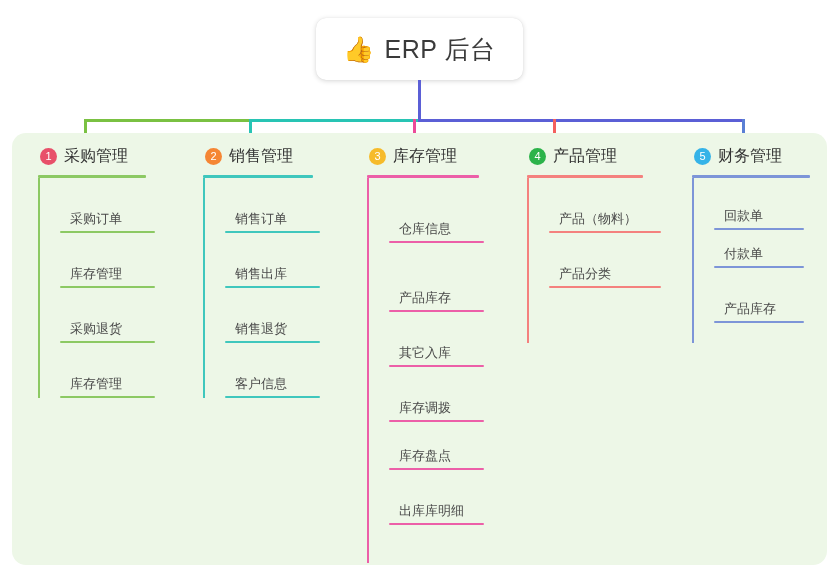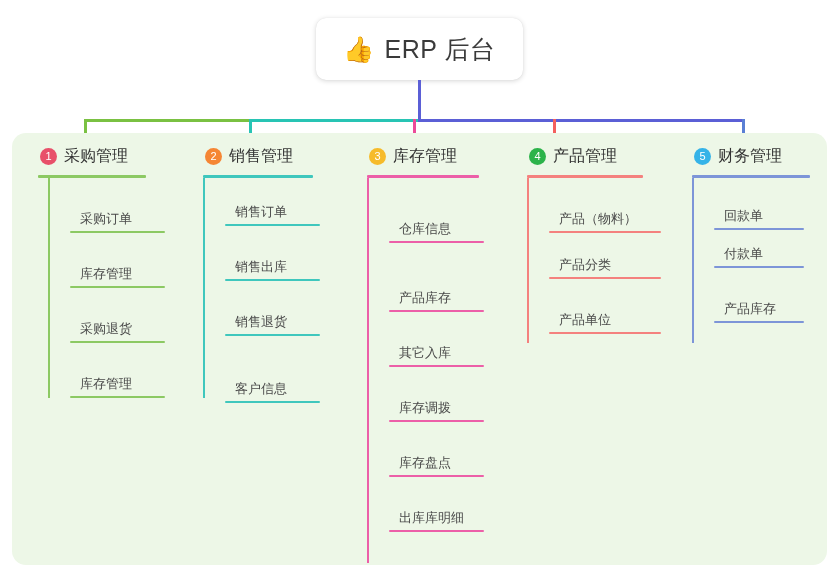--- a/index.html
+++ b/index.html
@@ -155,21 +155,21 @@
 
   <div class="panel"></div>
 
   <div id="columns">
       <div class="column" style="left: 38px;">
         <div class="col-head">
           <span class="badge" style="background: rgb(232, 80, 106);">1</span>
           <span class="col-title">采购管理</span>
         </div>
         <div class="head-rule" style="width: 108px; background: rgb(140, 201, 99);"></div>
-        <div class="sub-list" style=" margin-left: 10px;">
+        <div class="sub-list" style="">
           <div class="spine" style="background: rgb(140, 201, 99); height: 220px;"></div>
           <div class="sub-item" style="height: 55px;">
             <span class="sub-label">采购订单</span>
             <div class="sub-rule" style="width: 95px; background: rgb(140, 201, 99);"></div>
           </div>
           <div class="sub-item" style="height: 55px;">
             <span class="sub-label">库存管理</span>
             <div class="sub-rule" style="width: 95px; background: rgb(140, 201, 99);"></div>
           </div>
           <div class="sub-item" style="height: 55px;">
@@ -183,33 +183,33 @@
         </div>
       </div>
       <div class="column" style="left: 203px;">
         <div class="col-head">
           <span class="badge" style="background: rgb(245, 134, 52);">2</span>
           <span class="col-title">销售管理</span>
         </div>
         <div class="head-rule" style="width: 110px; background: rgb(63, 199, 189);"></div>
         <div class="sub-list" style="padding-left: 22px;">
           <div class="spine" style="background: rgb(63, 199, 189); height: 220px;"></div>
-          <div class="sub-item" style="height: 48px;">
+          <div class="sub-item" style="height: 55px;">
             <span class="sub-label">销售订单</span>
             <div class="sub-rule" style="width: 95px; background: rgb(63, 199, 189);"></div>
           </div>
           <div class="sub-item" style="height: 55px;">
             <span class="sub-label">销售出库</span>
             <div class="sub-rule" style="width: 95px; background: rgb(63, 199, 189);"></div>
           </div>
           <div class="sub-item" style="height: 55px;">
             <span class="sub-label">销售退货</span>
             <div class="sub-rule" style="width: 95px; background: rgb(63, 199, 189);"></div>
           </div>
-          <div class="sub-item" style="height: 67px;">
+          <div class="sub-item" style="height: 55px;">
             <span class="sub-label">客户信息</span>
             <div class="sub-rule" style="width: 95px; background: rgb(63, 199, 189);"></div>
           </div>
         </div>
       </div>
       <div class="column" style="left: 367px;">
         <div class="col-head">
           <span class="badge" style="background: rgb(246, 187, 42);">3</span>
           <span class="col-title">库存管理</span>
         </div>
@@ -225,21 +225,21 @@
             <div class="sub-rule" style="width: 95px; background: rgb(236, 95, 168);"></div>
           </div>
           <div class="sub-item" style="height: 55px;">
             <span class="sub-label">其它入库</span>
             <div class="sub-rule" style="width: 95px; background: rgb(236, 95, 168);"></div>
           </div>
           <div class="sub-item" style="height: 55px;">
             <span class="sub-label">库存调拨</span>
             <div class="sub-rule" style="width: 95px; background: rgb(236, 95, 168);"></div>
           </div>
-          <div class="sub-item" style="height: 55px;">
+          <div class="sub-item" style="height: 48px;">
             <span class="sub-label">库存盘点</span>
             <div class="sub-rule" style="width: 95px; background: rgb(236, 95, 168);"></div>
           </div>
           <div class="sub-item" style="height: 55px;">
             <span class="sub-label">出库库明细</span>
             <div class="sub-rule" style="width: 95px; background: rgb(236, 95, 168);"></div>
           </div>
         </div>
       </div>
       <div class="column" style="left: 527px;">
@@ -247,26 +247,22 @@
           <span class="badge" style="background: rgb(44, 179, 74);">4</span>
           <span class="col-title">产品管理</span>
         </div>
         <div class="head-rule" style="width: 116px; background: rgb(244, 129, 126);"></div>
         <div class="sub-list" style="padding-left: 22px;">
           <div class="spine" style="background: rgb(244, 129, 126); height: 165px;"></div>
           <div class="sub-item" style="height: 55px;">
             <span class="sub-label">产品（物料）</span>
             <div class="sub-rule" style="width: 112px; background: rgb(244, 129, 126);"></div>
           </div>
-          <div class="sub-item" style="height: 46px;">
+          <div class="sub-item" style="height: 55px;">
             <span class="sub-label">产品分类</span>
-            <div class="sub-rule" style="width: 112px; background: rgb(244, 129, 126);"></div>
-          </div>
-          <div class="sub-item" style="height: 55px;">
-            <span class="sub-label">产品单位</span>
             <div class="sub-rule" style="width: 112px; background: rgb(244, 129, 126);"></div>
           </div>
         </div>
       </div>
       <div class="column" style="left: 692px;">
         <div class="col-head">
           <span class="badge" style="background: rgb(53, 179, 232);">5</span>
           <span class="col-title">财务管理</span>
         </div>
         <div class="head-rule" style="width: 118px; background: rgb(125, 149, 216);"></div>

